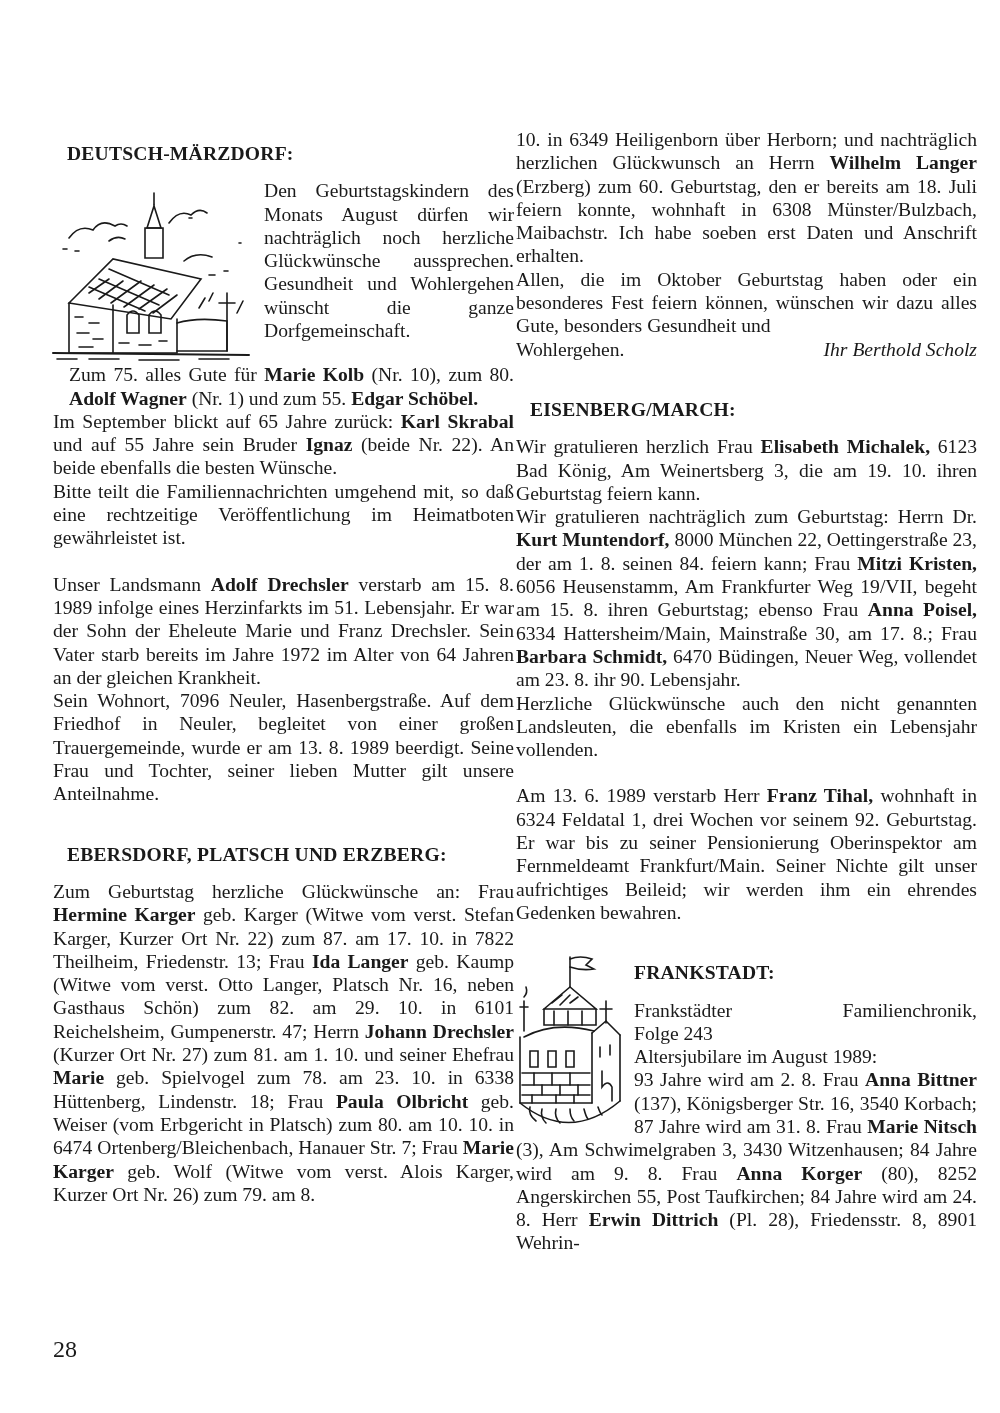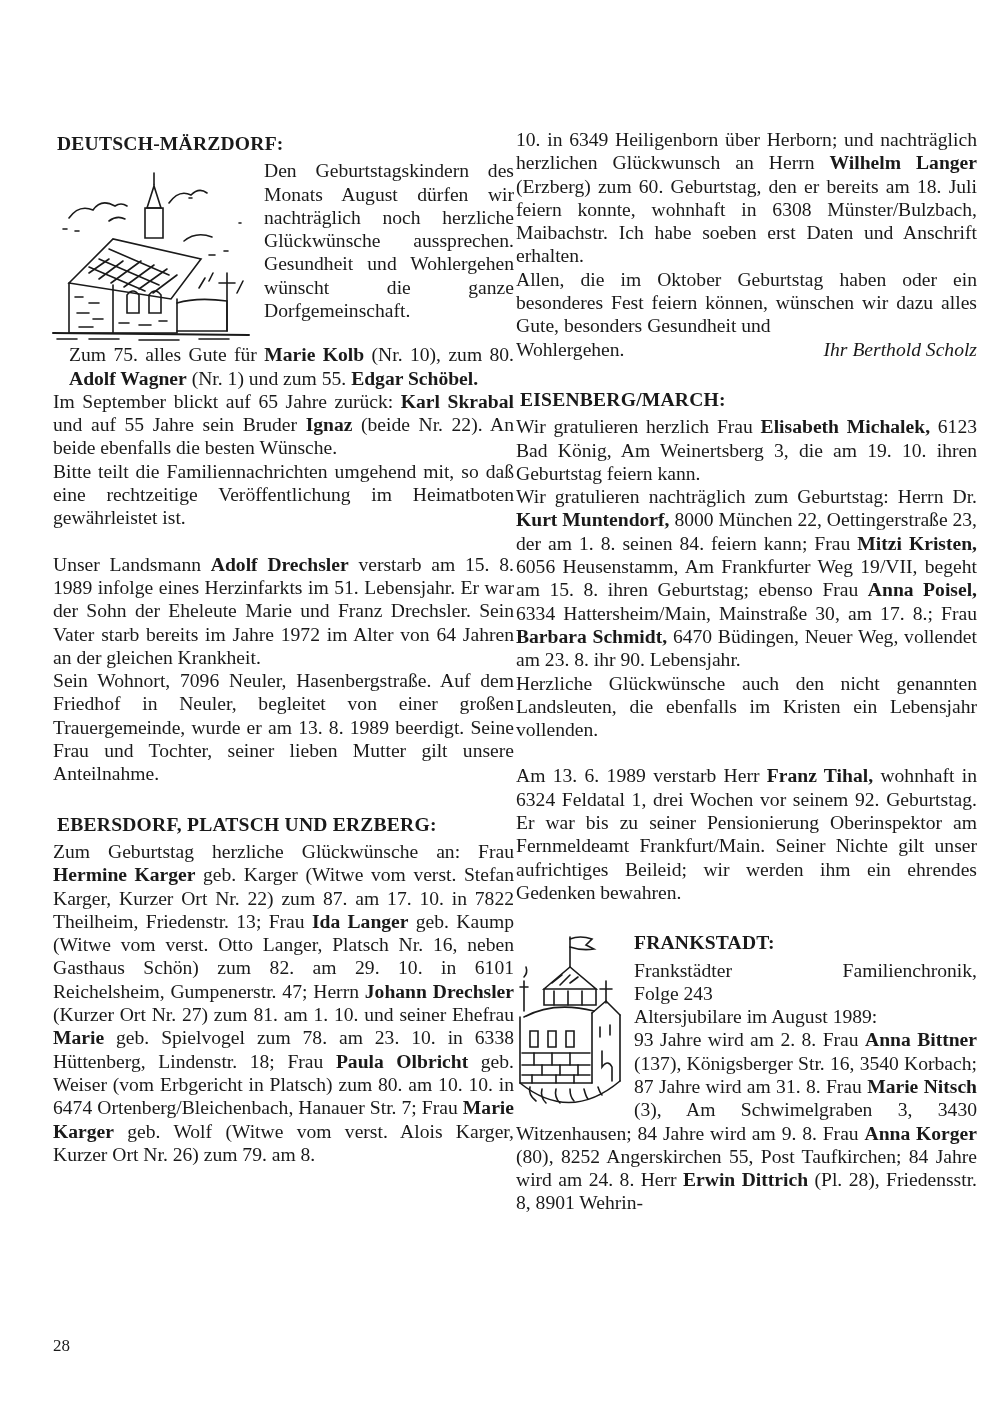--- a/index.html
+++ b/index.html
@@ -2,28 +2,28 @@
 <html><head>
 <meta charset="utf-8">
 <style>
   html, body { margin: 0; padding: 0; background: #ffffff; }
   body { width: 1000px; height: 1413px; position: relative; overflow: hidden;
          font-family: "Liberation Serif", "DejaVu Serif", serif; color: #1a1a1a; }
   .col { position: absolute; top: 128px; width: 461px; font-size: 19.6px; line-height: 23.3px;
          text-align: justify; hyphens: manual; }
   .col-left { left: 53px; }
   .col-right { left: 516px; }
-  .heading { font-weight: bold; font-size: 19.6px; letter-spacing: 0.2px; margin: 4px; }
+  .heading { font-weight: bold; font-size: 19.6px; letter-spacing: 0.2px; margin: 14px; }
   p { margin: 0; }
   .gap { height: 23px; }
   b { font-weight: bold; }
   .sig-line { display: flex; justify-content: space-between; align-items: center; }
   .sig { font-style: italic; }
   .float-left-img { float: left; margin: 0 10px 0 -4px; }
-  .page-number { position: absolute; left: 53px; top: 1336px; font-size: 17px; }
+  .page-number { position: absolute; left: 53px; top: 1336px; font-size: 24px; }
   .subhead { font-weight: normal; }
   .spread { text-align-last: justify; }
 </style>
 </head>
 <body>
 
 <div class="col col-left">
   <h2 class="heading">DEUTSCH-MÄRZDORF:</h2>
 
   <svg class="float-left-img" width="205" height="180" viewBox="0 0 205 180" style="margin-top:4px;">

